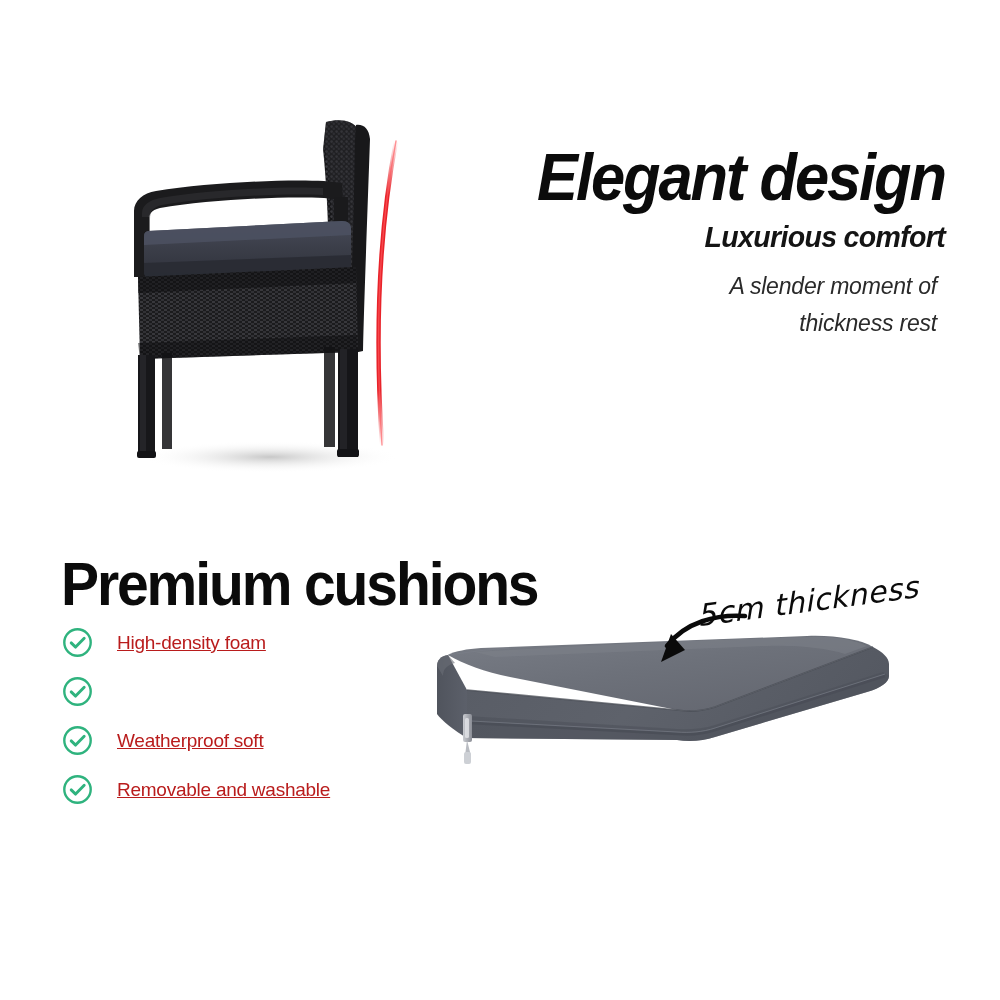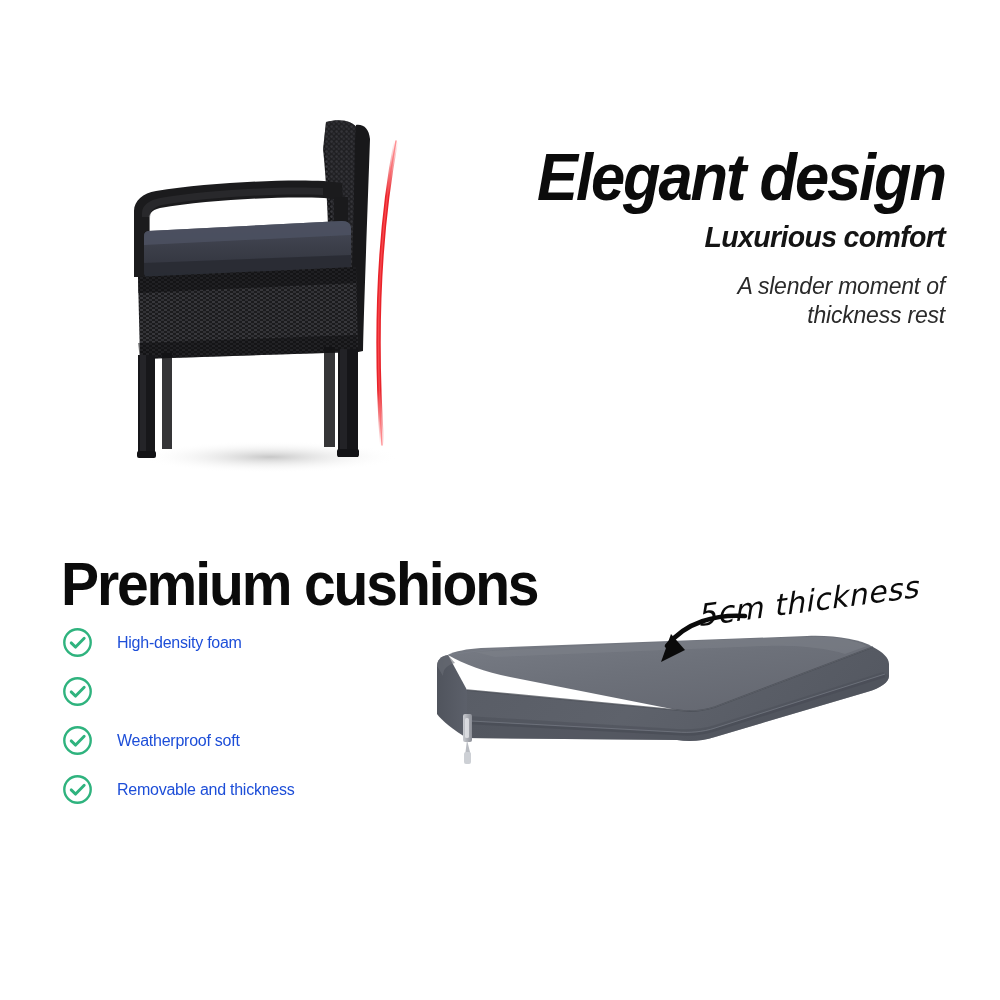--- a/index.html
+++ b/index.html
@@ -65,21 +65,21 @@
     transform: scaleX(0.95);
     transform-origin: right center;
     white-space: nowrap;
   }
   .elegant-tagline {
     font-family: "Liberation Sans", sans-serif;
     font-weight: normal;
     font-size: 23px;
     letter-spacing: -0.2px;
     color: #2a2a2a;
-    margin: 0;
+    margin: 8px;
     line-height: 1.27;
   }
   #elegant-tagline-wrap { margin-top: 18px; }
 
   
   #bottom-section {
     position: absolute;
     left: 0; top: 500px;
     width: 928px; height: 500px;
   }
@@ -112,25 +112,26 @@
     height: 49px;
   }
   .feature-check {
     flex: 0 0 auto;
     width: 31px; height: 31px;
     margin-right: 24px;
     display: block;
   }
   .feature-label {
     font-family: "Liberation Sans", sans-serif;
-    font-size: 16px;
+    font-size: 19px;
     font-weight: normal;
     letter-spacing: -0.25px;
-    color: #1d4ed8;
-    white-space: nowrap;
+    color: #b91c1c;
+    white-space: nowrap;
+    text-decoration: underline;
   }
 
   #cushion-figure {
     position: absolute;
     left: 415px;
     top: 130px;
     width: 480px;
     height: 190px;
   }
   #cushion-figure svg { display: block; }
@@ -286,21 +287,21 @@
         </span>
         <span class="feature-label">Weatherproof soft</span>
       </li>
       <li class="feature-item">
         <span class="feature-check">
           <svg width="31" height="31" viewBox="0 0 31 31" xmlns="http://www.w3.org/2000/svg">
             <circle cx="15.5" cy="15.5" r="13.2" fill="none" stroke="#2fb37e" stroke-width="2.4"></circle>
             <path d="M9.2,15.9 L13.6,20.1 L22.2,11.2" fill="none" stroke="#2fb37e" stroke-width="2.9" stroke-linecap="round" stroke-linejoin="round"></path>
           </svg>
         </span>
-        <span class="feature-label">Removable and thickness</span>
+        <span class="feature-label">Removable and washable</span>
       </li>
     </ul>
 
     <div id="cushion-figure">
       <svg width="480" height="190" viewBox="0 0 480 190" xmlns="http://www.w3.org/2000/svg">
         <defs>
           <linearGradient id="cuTop" x1="0.05" y1="0" x2="0.9" y2="1">
             <stop offset="0" stop-color="#787c85"></stop>
             <stop offset="0.45" stop-color="#6d717a"></stop>
             <stop offset="1" stop-color="#63666f"></stop>

